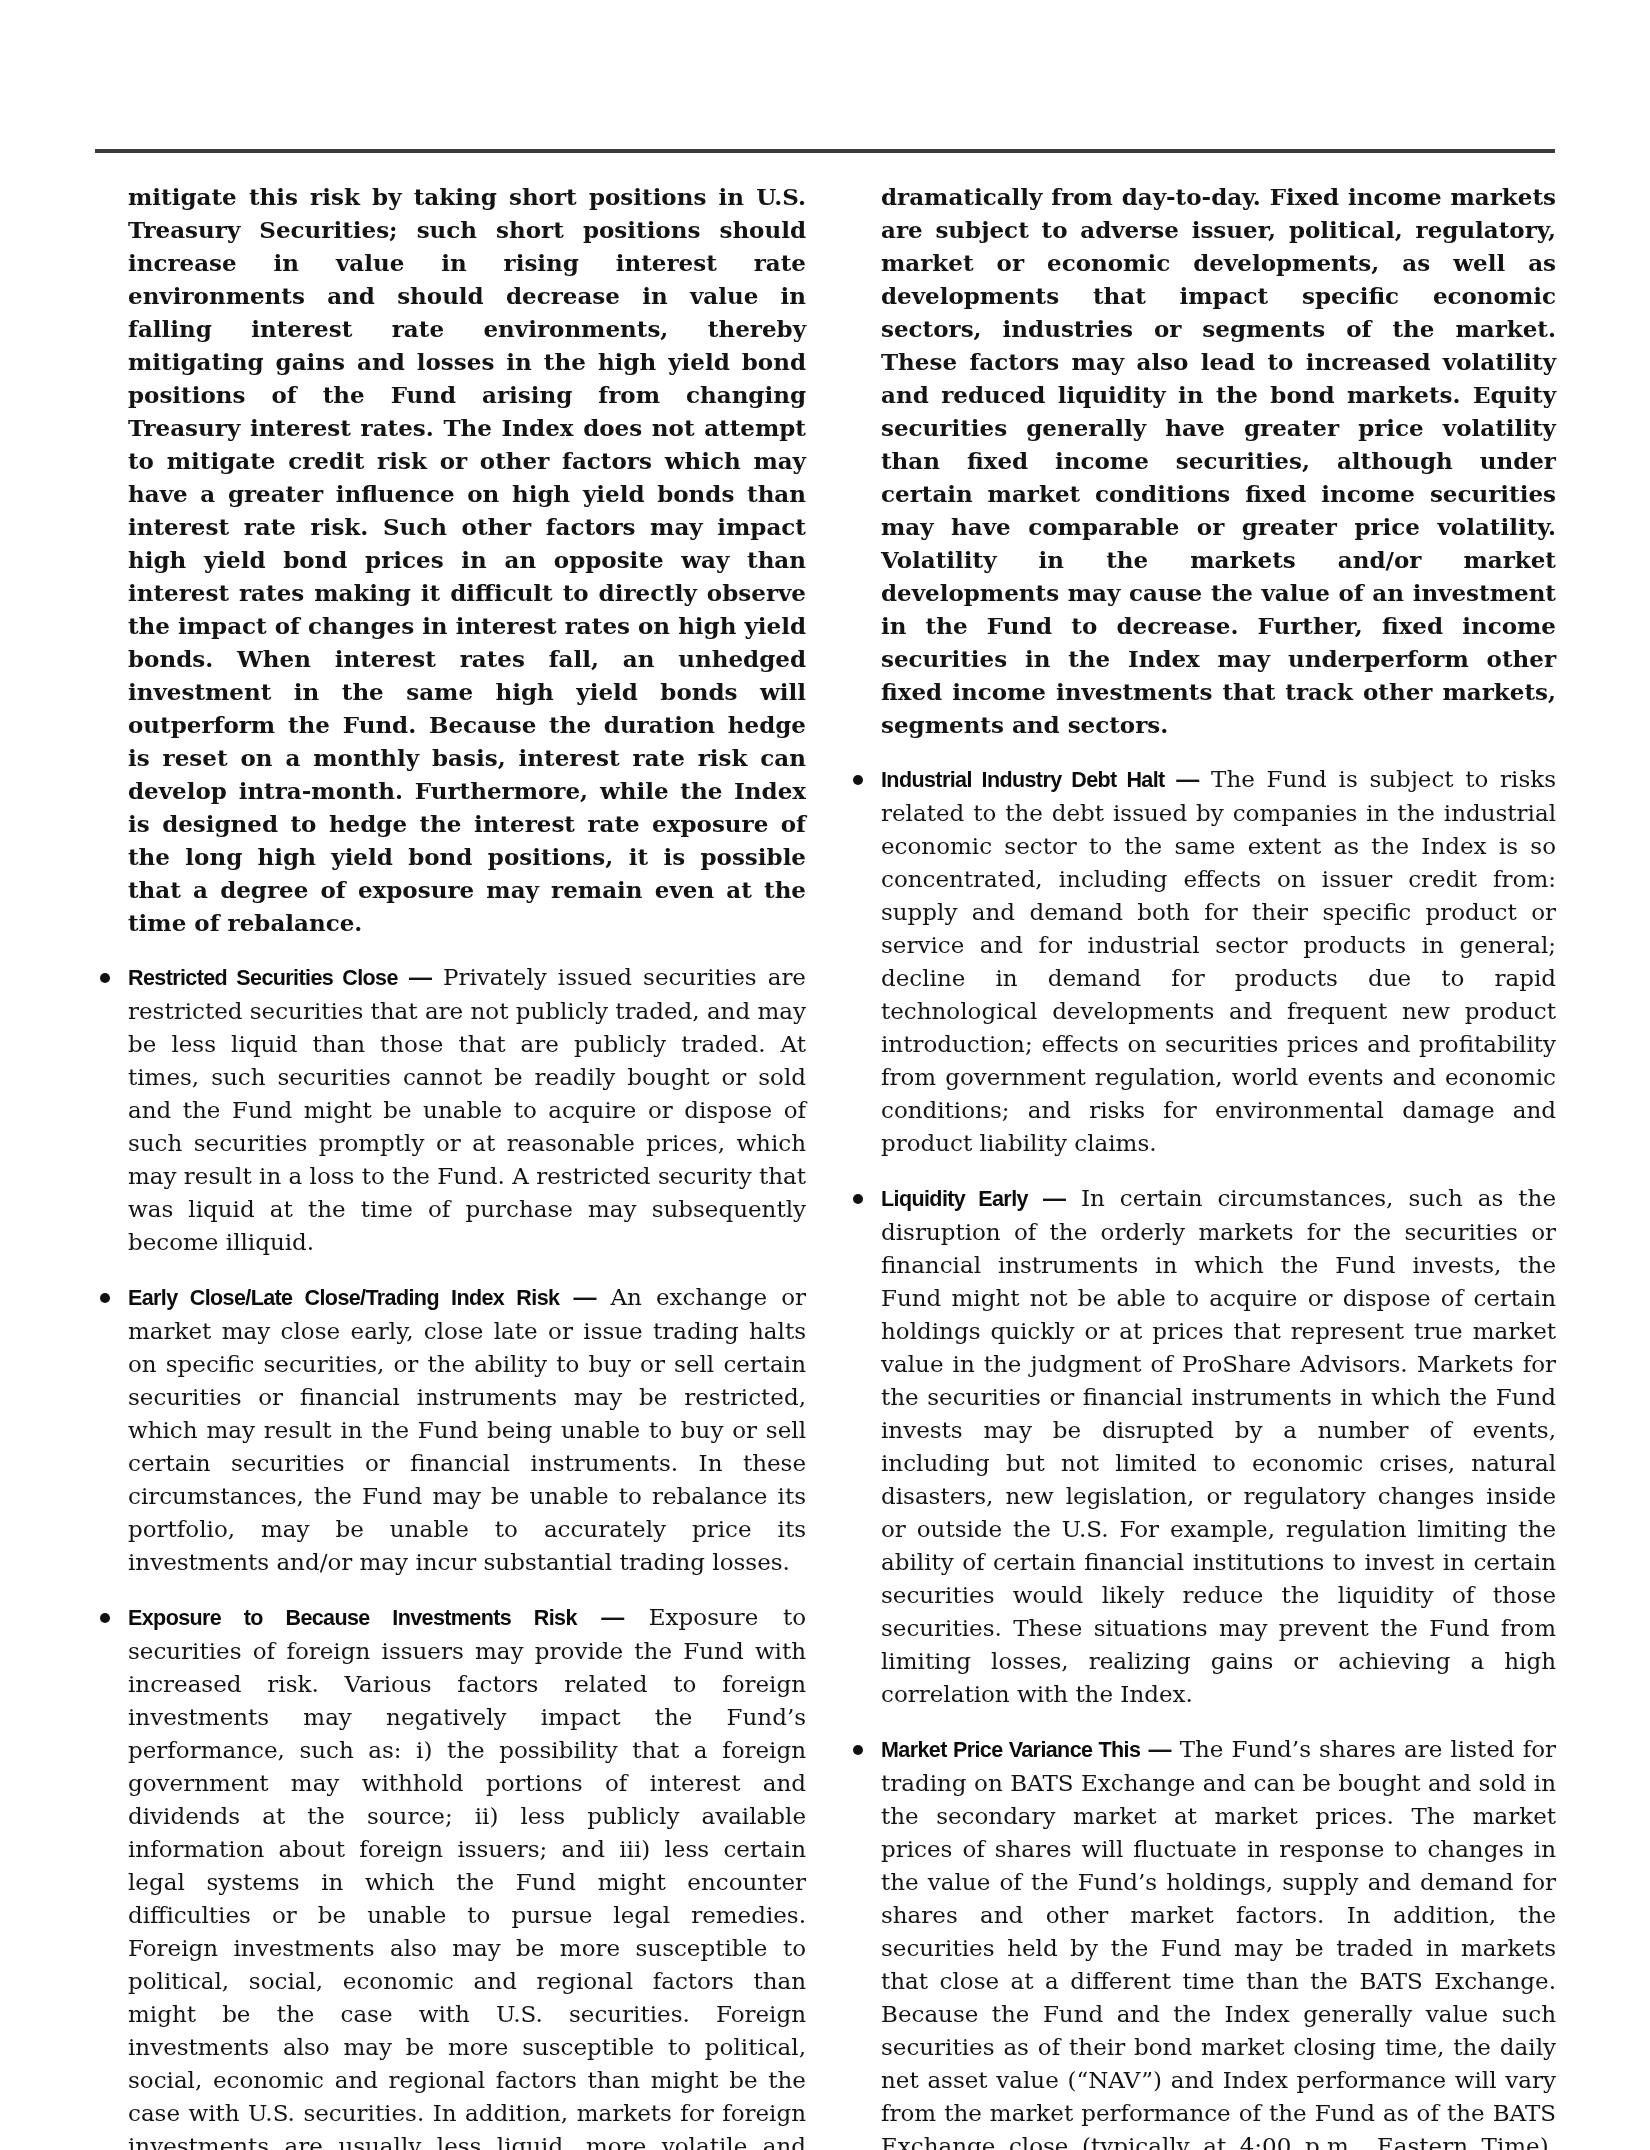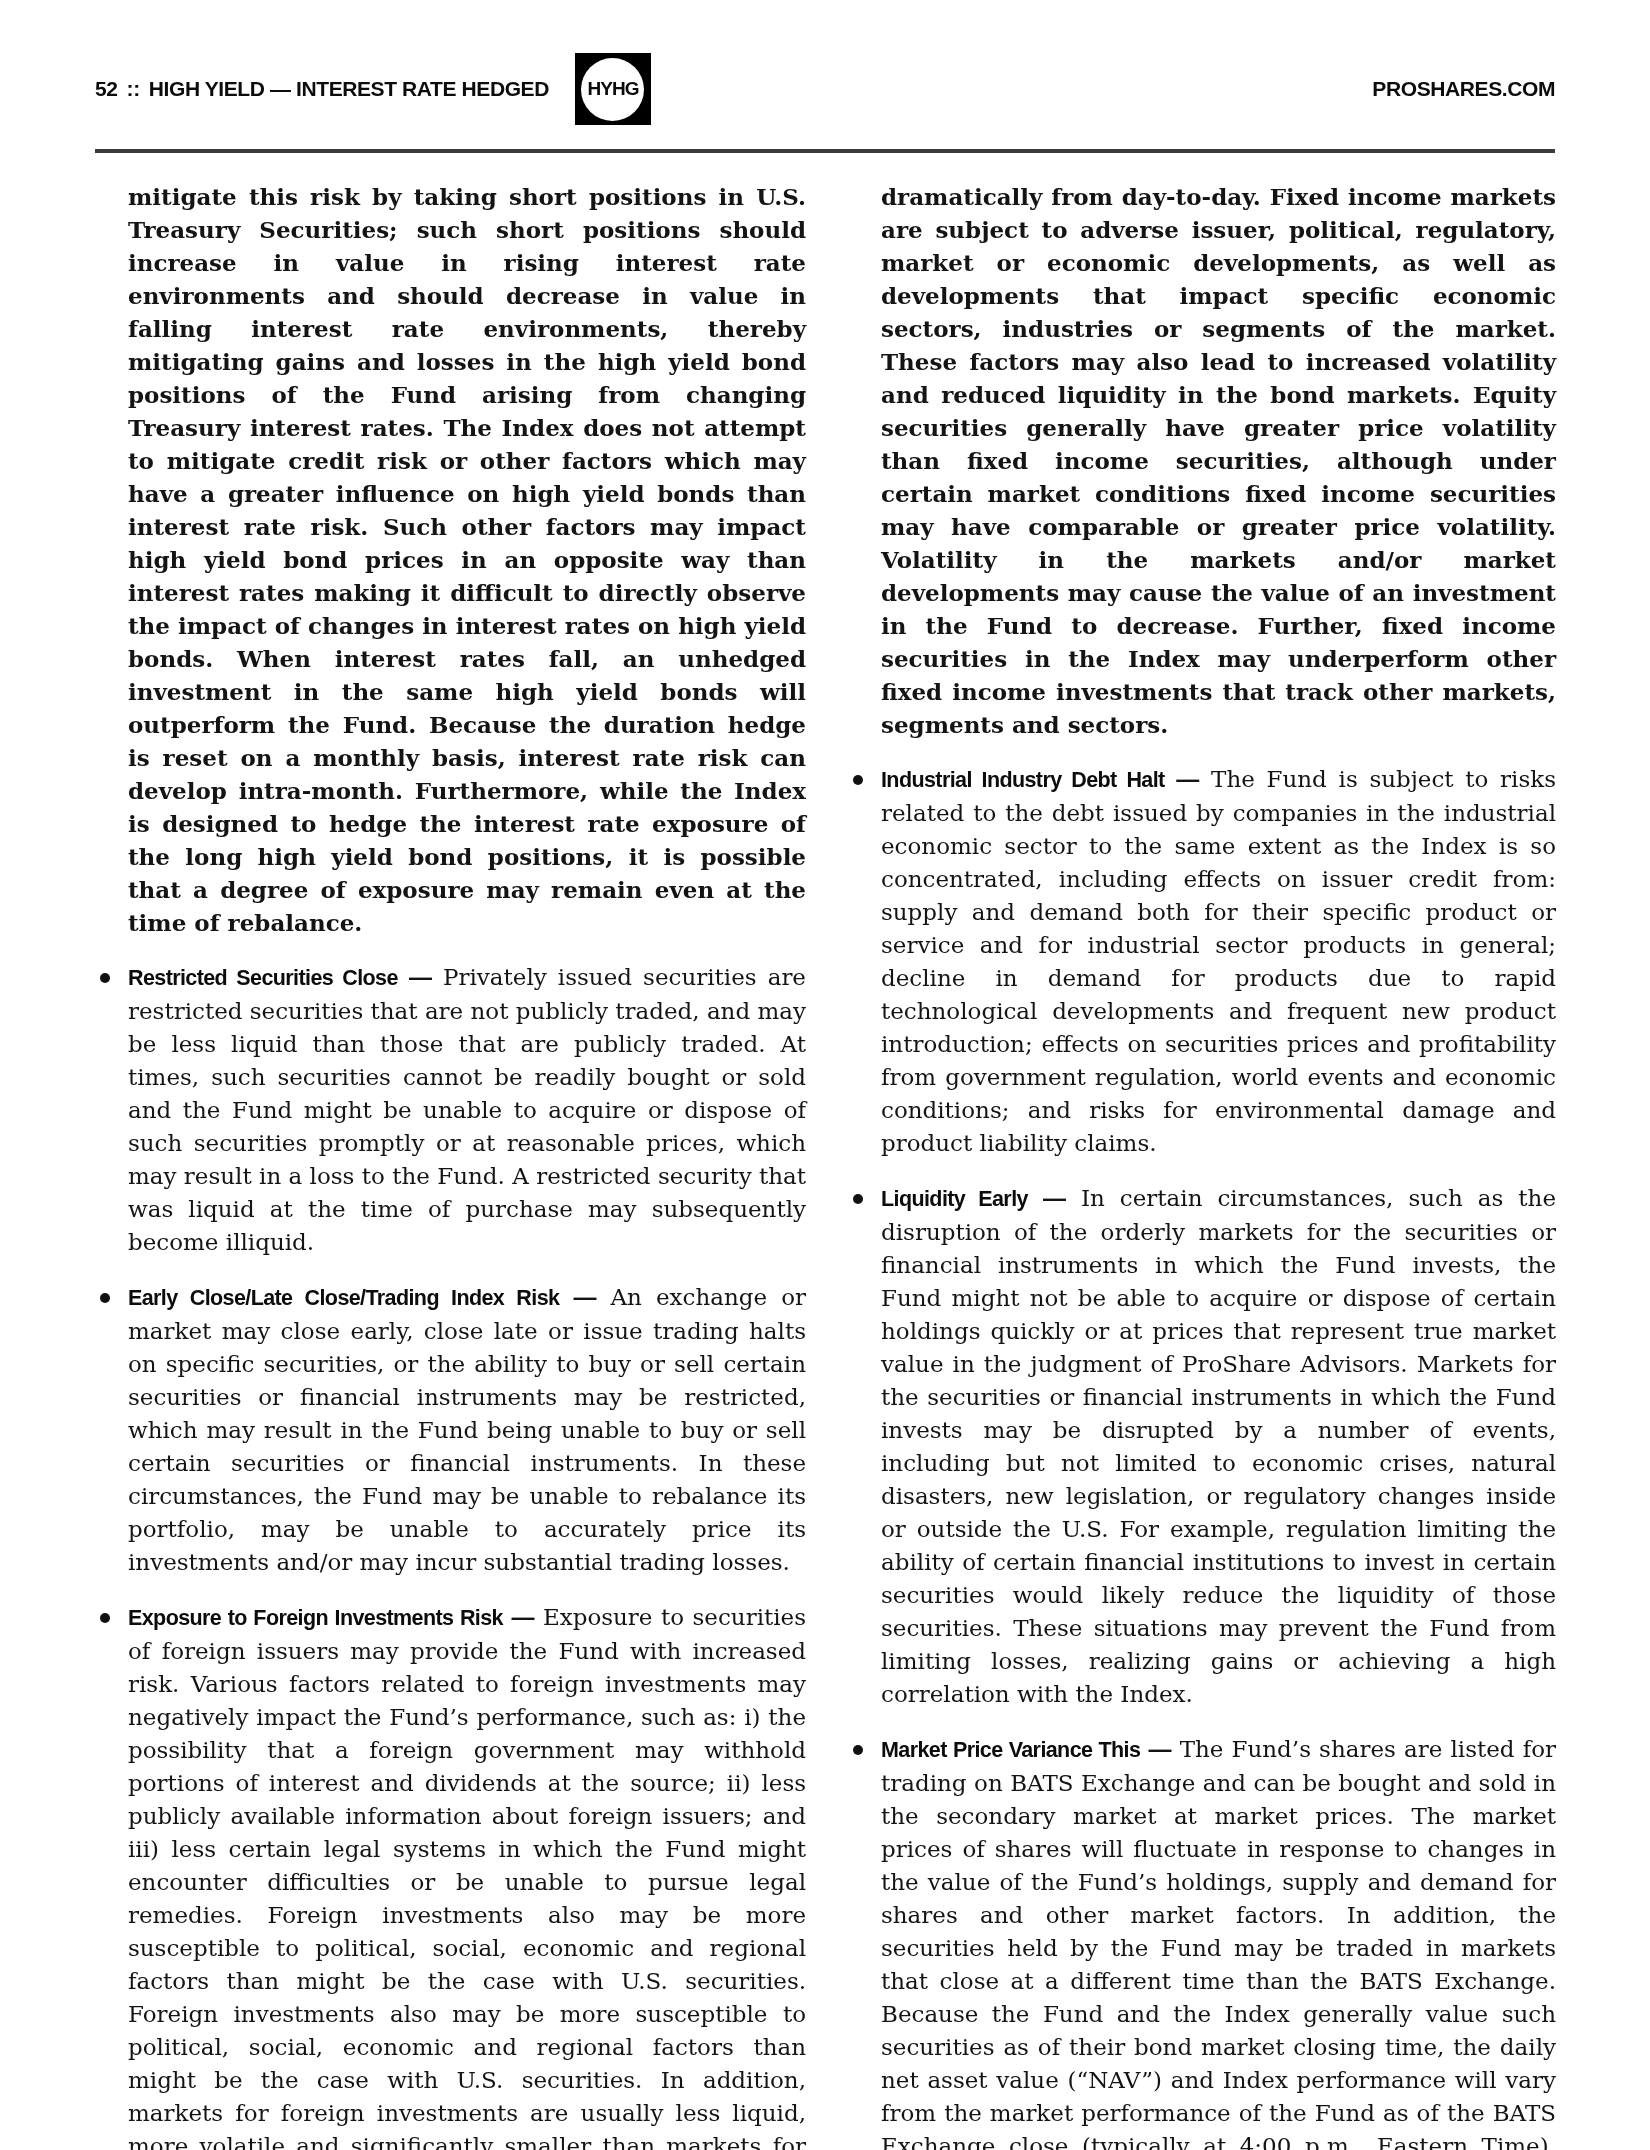--- a/index.html
+++ b/index.html
@@ -64,35 +64,20 @@
     font-weight:700; font-size:21.5px; letter-spacing:-0.6px;
     color:#0c0c0c;
   }
   .dash { font-family:"Liberation Sans", sans-serif; font-weight:700; }
 </style>
 </head>
 <body>
 
 <div class="page">
 
-  <div class="header">
-    <div class="header-left">
-      <span class="hdr-text">52</span>
-      <span class="hdr-text">::</span>
-      <span class="hdr-text">HIGH YIELD — INTEREST RATE HEDGED</span>
-      <div class="badge">
-        <div class="badge-circle">
-          <span class="badge-text">HYHG</span>
-        </div>
-      </div>
-    </div>
-    <div class="header-right">
-      <span class="hdr-text">PROSHARES.COM</span>
-    </div>
-  </div>
 
   <div class="rule"></div>
 
   <div class="col col-left">
     <p class="para">mitigate this risk by taking short positions in U.S. Treasury Securities; such short positions should increase in value in rising interest rate environments and should decrease in value in falling interest rate environments, thereby mitigating gains and losses in the high yield bond positions of the Fund arising from changing Treasury interest rates. The Index does not attempt to mitigate credit risk or other factors which may have a greater influence on high yield bonds than interest rate risk. Such other factors may impact high yield bond prices in an opposite way than interest rates making it difficult to directly observe the impact of changes in interest rates on high yield bonds. When interest rates fall, an unhedged investment in the same high yield bonds will outperform the Fund. Because the duration hedge is reset on a monthly basis, interest rate risk can develop intra-month. Furthermore, while the Index is designed to hedge the interest rate exposure of the long high yield bond positions, it is possible that a degree of exposure may remain even at the time of rebalance.</p>
 
     <div class="bullet-item">
       <span class="dot"></span>
       <span class="risk-title">Restricted Securities Close</span>
       <span class="dash">—</span>
@@ -101,21 +86,21 @@
 
     <div class="bullet-item">
       <span class="dot"></span>
       <span class="risk-title">Early Close/Late Close/Trading Index Risk</span>
       <span class="dash">—</span>
       <span>An exchange or market may close early, close late or issue trading halts on specific securities, or the ability to buy or sell certain securities or financial instruments may be restricted, which may result in the Fund being unable to buy or sell certain securities or financial instruments. In these circumstances, the Fund may be unable to rebalance its portfolio, may be unable to accurately price its investments and/or may incur substantial trading losses.</span>
     </div>
 
     <div class="bullet-item">
       <span class="dot"></span>
-      <span class="risk-title">Exposure to Foreign Investments Risk</span>
+      <span class="risk-title">Exposure to Because Investments Risk</span>
       <span class="dash">—</span>
       <span>Exposure to securities of foreign issuers may provide the Fund with increased risk. Various factors related to foreign investments may negatively impact the Fund’s performance, such as: i) the possibility that a foreign government may withhold portions of interest and dividends at the source; ii) less publicly available information about foreign issuers; and iii) less certain legal systems in which the Fund might encounter difficulties or be unable to pursue legal remedies. Foreign investments also may be more susceptible to political, social, economic and regional factors than might be the case with U.S. securities. Foreign investments also may be more susceptible to political, social, economic and regional factors than might be the case with U.S. securities. In addition, markets for foreign investments are usually less liquid, more volatile and significantly smaller than markets for U.S. securities, which may affect, among other things, the Fund’s ability to obtain exposure to those foreign investments at appropriate times.</span>
     </div>
 
   </div>
 
   <div class="col col-right">
     <p class="para">dramatically from day-to-day. Fixed income markets are subject to adverse issuer, political, regulatory, market or economic developments, as well as developments that impact specific economic sectors, industries or segments of the market. These factors may also lead to increased volatility and reduced liquidity in the bond markets. Equity securities generally have greater price volatility than fixed income securities, although under certain market conditions fixed income securities may have comparable or greater price volatility. Volatility in the markets and/or market developments may cause the value of an investment in the Fund to decrease. Further, fixed income securities in the Index may underperform other fixed income investments that track other markets, segments and sectors.</p>
 
     <div class="bullet-item">

